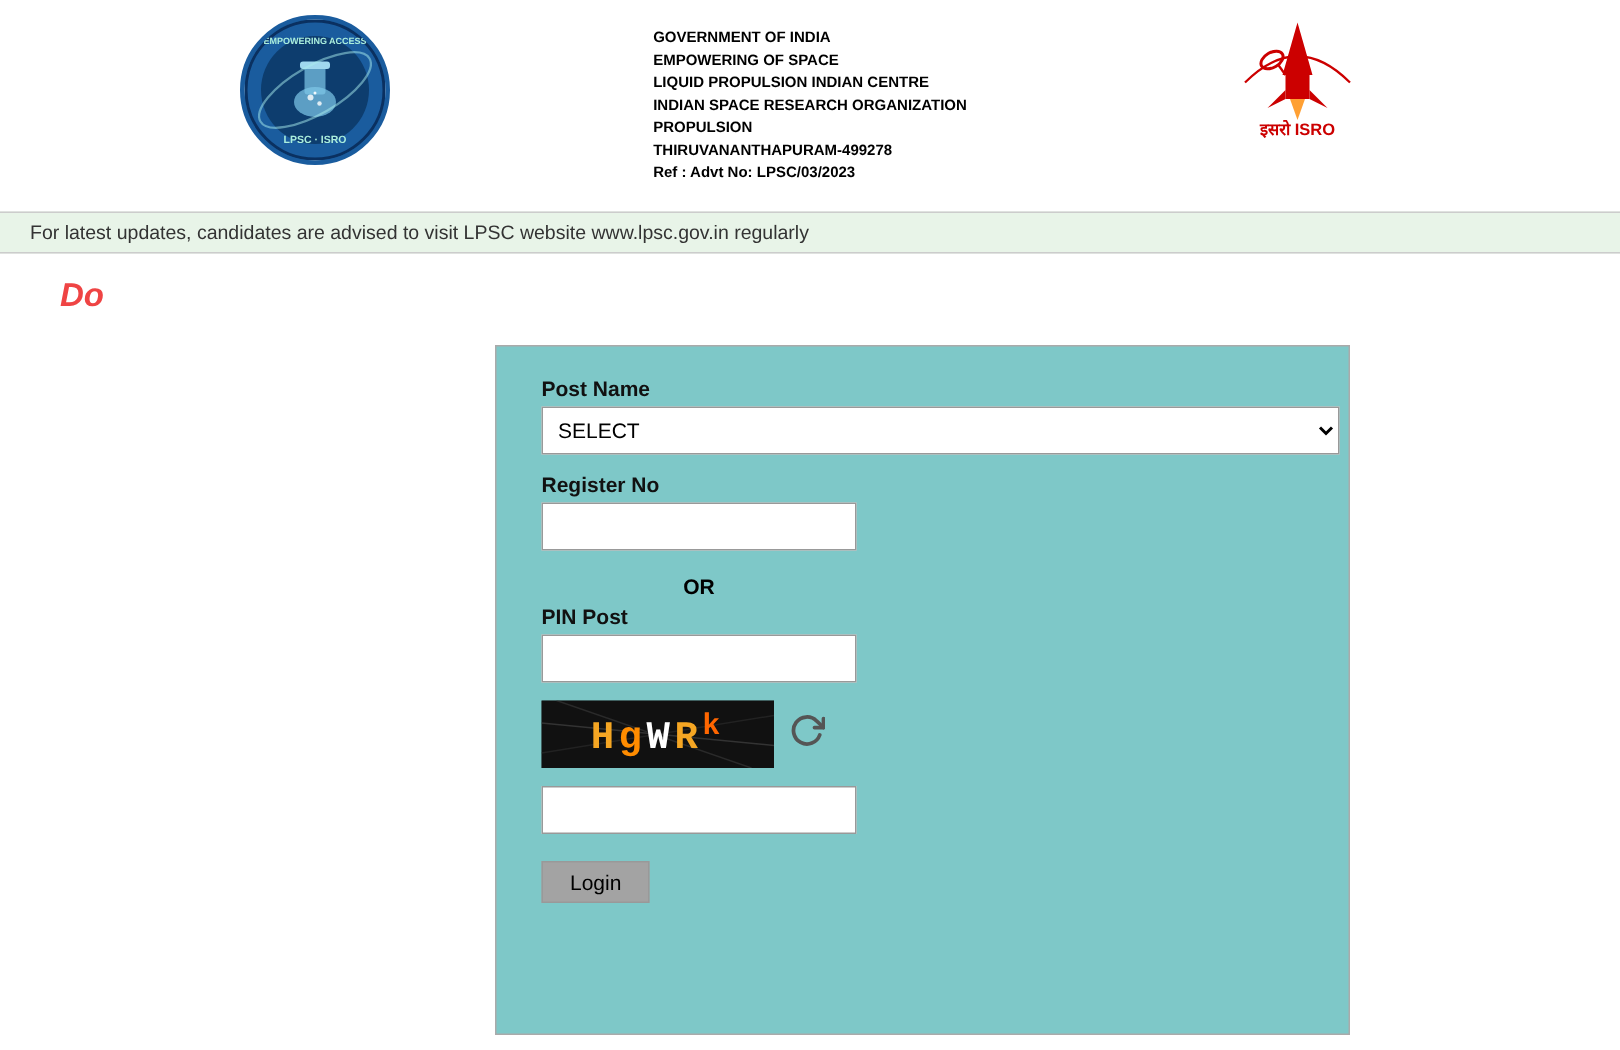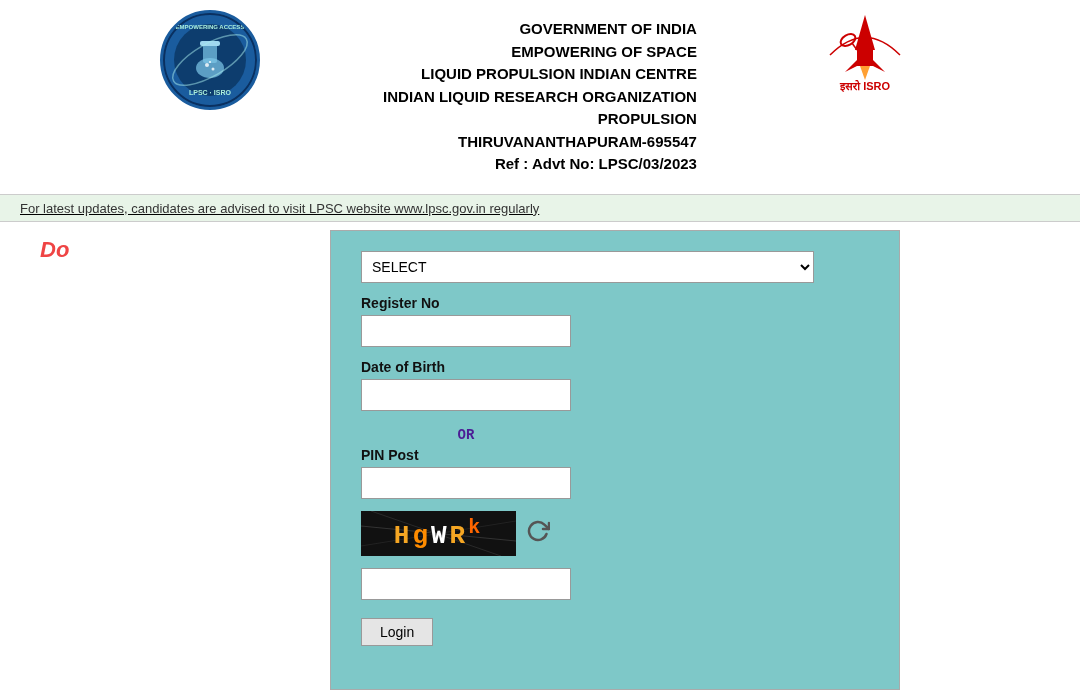--- a/index.html
+++ b/index.html
@@ -28,23 +28,23 @@
       top: 10px;
     }
 
     .header-logo-right {
       position: absolute;
       right: 160px;
       top: 10px;
     }
 
     .header-text {
-      text-align: right;
+      text-align: left;
       font-weight: bold;
-      font-size: 15px;
+      font-size: 10px;
       line-height: 1.5;
       padding: 8px 0;
     }
 
     
     .lpsc-logo {
       width: 100px;
       height: 100px;
       border-radius: 50%;
       background: radial-gradient(circle, #1a5c9e 0%, #0d3d6e 60%, #2a7ac7 100%);
@@ -57,21 +57,20 @@
     }
 
     
     .ticker-band {
       background: #e8f4e8;
       border-top: 1px solid #ccc;
       border-bottom: 1px solid #ccc;
       padding: 4px 0;
       overflow: hidden;
       white-space: nowrap;
-      text-decoration: underline;
     }
 
     .ticker-text {
       font-size: 13px;
       color: #333;
       padding: 0 20px;
     }
 
     
     .page-body {
@@ -105,21 +104,21 @@
 
     .form-label {
       display: block;
       font-size: 14px;
       font-weight: bold;
       color: #111;
       margin-bottom: 4px;
     }
 
     .form-select {
-      width: 453px;
+      width: 532px;
       height: 32px;
       border: 1px solid #999;
       background: #fff;
       font-size: 14px;
       padding: 2px 6px;
     }
 
     .form-input {
       width: 210px;
       height: 32px;
@@ -127,23 +126,22 @@
       background: #fff;
       font-size: 14px;
       padding: 2px 6px;
     }
 
     .or-divider {
       text-align: center;
       width: 210px;
       font-size: 14px;
       font-weight: bold;
-      color: #4c1d95;
+      color: #000000;
       padding: 4px 0;
-      font-family: Liberation Mono, monospace;
     }
 
     
     .captcha-container {
       display: flex;
       align-items: center;
       gap: 10px;
       margin-bottom: 10px;
     }
 
@@ -160,21 +158,21 @@
 
     .captcha-refresh {
       font-size: 22px;
       color: #555;
       cursor: pointer;
       background: none;
       border: none;
     }
 
     .login-button {
-      background: #e5e5e5;
+      background: #a3a3a3;
       border: 1px solid #999;
       padding: 5px 18px;
       font-size: 14px;
       cursor: pointer;
       margin-top: 6px;
     }
 
     
     .isro-svg {
       width: 110px;
@@ -207,23 +205,23 @@
         <text x="47" y="82" text-anchor="middle" fill="#aed" font-size="7" font-weight="bold" font-family="Arial">LPSC · ISRO</text>
         <text x="47" y="16" text-anchor="middle" fill="#aed" font-size="6" font-weight="bold" font-family="Arial">EMPOWERING ACCESS</text>
       </svg>
     </div>
   </div>
 
   <div class="header-text">
     <div>GOVERNMENT OF INDIA</div>
     <div>EMPOWERING OF SPACE</div>
     <div>LIQUID PROPULSION INDIAN CENTRE</div>
-    <div>INDIAN LIQUID RESEARCH ORGANIZATION</div>
+    <div>INDIAN SPACE RESEARCH ORGANIZATION</div>
     <div>PROPULSION</div>
-    <div>THIRUVANANTHAPURAM-695547</div>
+    <div>THIRUVANANTHAPURAM-499278</div>
     <div>Ref : Advt No: LPSC/03/2023</div>
   </div>
 
   <div class="header-logo-right">
     <svg class="isro-svg" viewBox="0 0 110 85">
 
       <polygon points="55,5 45,40 65,40" fill="#cc0000"></polygon>
       <rect x="47" y="38" width="16" height="18" fill="#cc0000"></rect>
 
       <polygon points="47,50 35,62 47,56" fill="#cc0000"></polygon>
@@ -246,36 +244,33 @@
 </div>
 
 <div class="page-body">
   <span class="download-heading">Do</span>
 </div>
 
 <div class="modal-overlay">
 
   
   <div class="form-group">
+    <label class="form-label">Post Name</label>
     <select class="form-select">
       <option>SELECT</option>
     </select>
   </div>
 
   
   <div class="form-group">
     <label class="form-label">Register No</label>
     <input type="text" class="form-input" style="">
   </div>
 
   
-  <div class="form-group">
-    <label class="form-label">Date of Birth</label>
-    <input type="text" class="form-input" style="">
-  </div>
 
   
   <div class="or-divider">OR</div>
 
   
   <div class="form-group">
     <label class="form-label">PIN Post</label>
     <input type="text" class="form-input" style="">
   </div>
 

